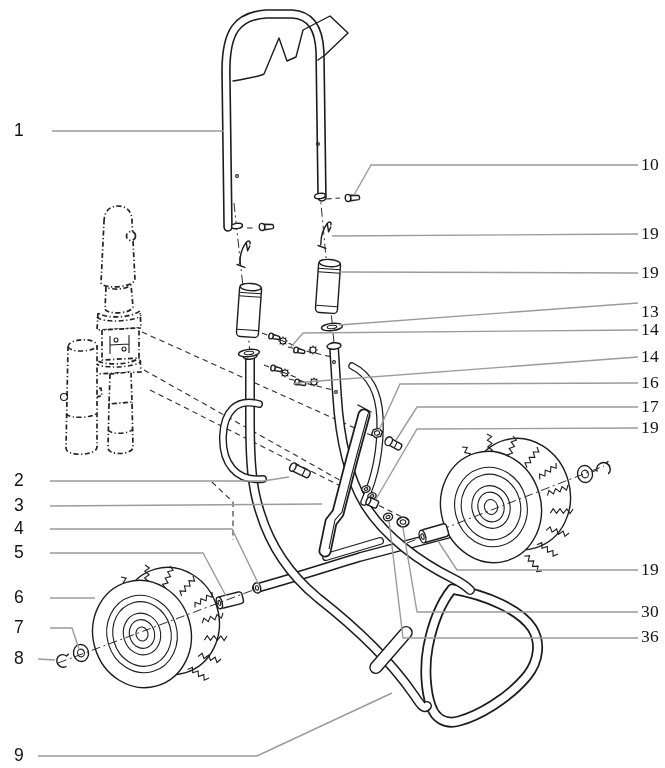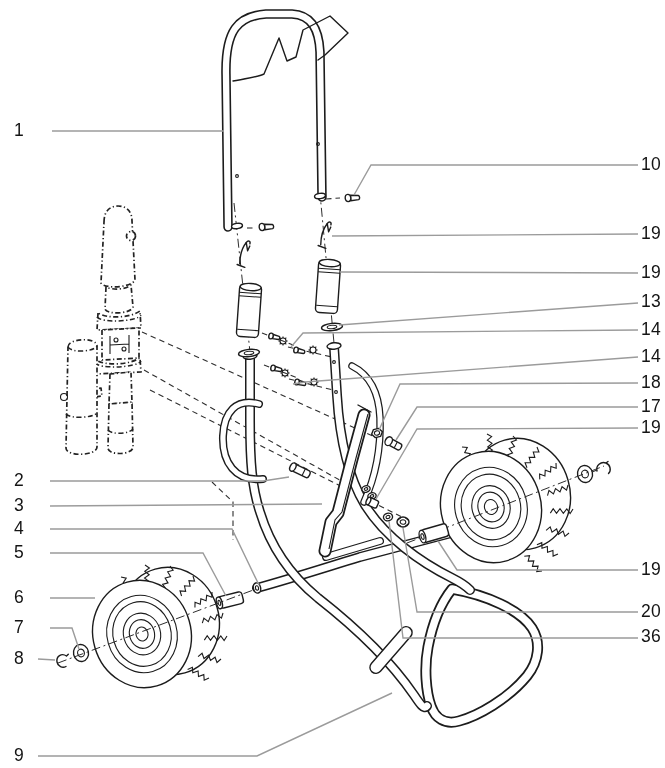--- a/index.html
+++ b/index.html
@@ -7,21 +7,21 @@
     position:relative;width:665px;height:768px;margin:0 auto;
     background:var(--bg,#ffffff);overflow:hidden;
     font-family:"Liberation Sans","DejaVu Sans",sans-serif;
   }
   .stage svg{position:absolute;left:0;top:0;}
   .lbl{
     position:absolute;transform:translateY(-50%);
     font-size:17.5px;font-weight:500;color:var(--lbltxt,#141414);
     letter-spacing:.3px;line-height:1;user-select:none;
   }
-  .lbl.right{left:641px;}
+  .lbl.right{left:641px;font-family:Liberation Serif, serif;}
   .lbl.left{left:14px;}
   
   .art{stroke:var(--line,#1c1c1c);fill:none;stroke-width:1.4;stroke-linecap:round;stroke-linejoin:round;}
   .artf{stroke:var(--line,#1c1c1c);fill:#fff;stroke-width:1.4;stroke-linejoin:round;}
   .thin{stroke:var(--line,#1c1c1c);fill:none;stroke-width:1.1;}
   .tubeO{stroke:var(--line,#1c1c1c);fill:none;stroke-linecap:round;stroke-linejoin:round;}
   .tubeI{stroke:#fff;fill:none;stroke-linecap:round;stroke-linejoin:round;}
   .ph{stroke:#222;fill:#fff;stroke-width:1.7;stroke-dasharray:5 2.5 1.2 2.5;stroke-linejoin:round;}
   .phn{stroke:#222;fill:none;stroke-width:1.5;stroke-dasharray:5 2.5 1.2 2.5;}
   .dash{stroke:#2e2e2e;fill:none;stroke-width:1.1;stroke-dasharray:5.5 4;}
@@ -315,22 +315,22 @@
   <div class="lbl left" style="top:506px">3</div>
   <div class="lbl left" style="top:529px">4</div>
   <div class="lbl left" style="top:553px">5</div>
   <div class="lbl left" style="top:598px">6</div>
   <div class="lbl left" style="top:628px">7</div>
   <div class="lbl left" style="top:659px">8</div>
   <div class="lbl left" style="top:756px">9</div>
   <div class="lbl right" style="top:165px">10</div>
   <div class="lbl right" style="top:234px">19</div>
   <div class="lbl right" style="top:273px">19</div>
-  <div class="lbl right" style="top:302px">13</div>
+  <div class="lbl right" style="top:312px">13</div>
   <div class="lbl right" style="top:330px">14</div>
   <div class="lbl right" style="top:357px">14</div>
-  <div class="lbl right" style="top:383px">18</div>
+  <div class="lbl right" style="top:383px">16</div>
   <div class="lbl right" style="top:407px">17</div>
   <div class="lbl right" style="top:428px">19</div>
   <div class="lbl right" style="top:570px">19</div>
-  <div class="lbl right" style="top:612px">20</div>
+  <div class="lbl right" style="top:612px">30</div>
   <div class="lbl right" style="top:637px">36</div>
 </div>
 
 </body></html>

